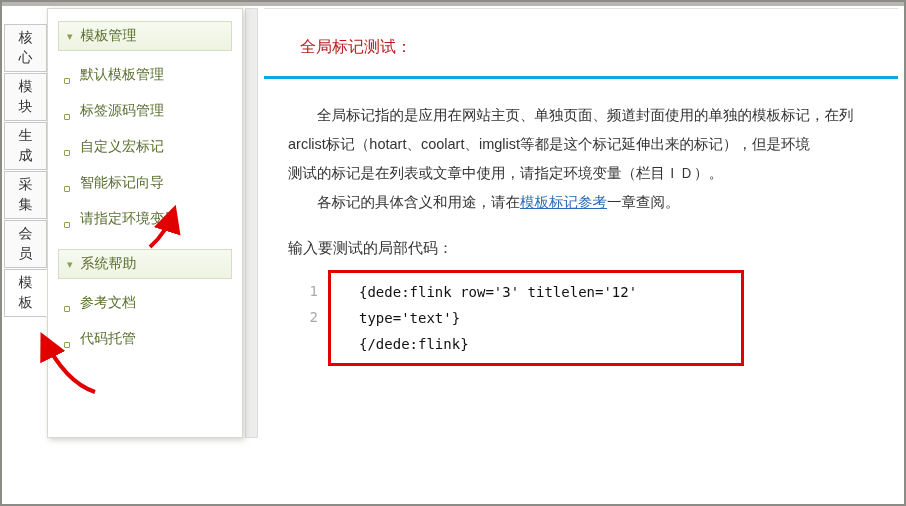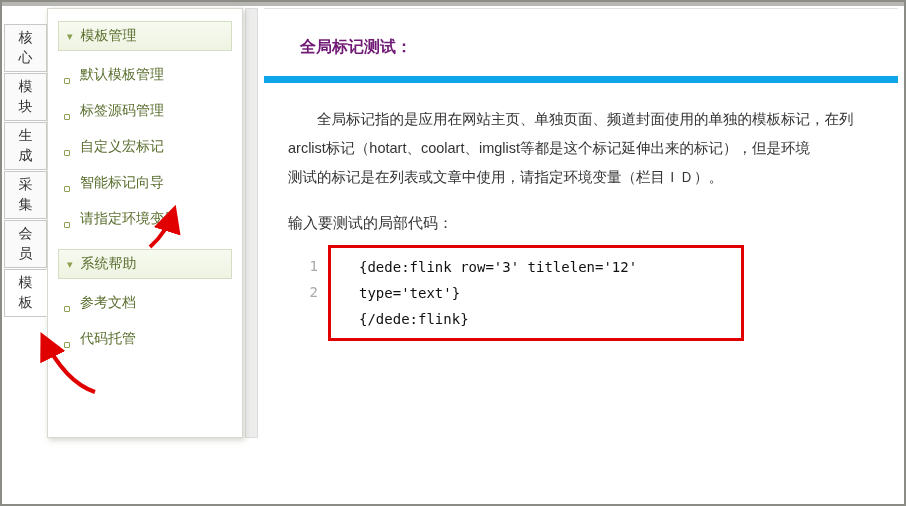--- a/index.html
+++ b/index.html
@@ -17,21 +17,21 @@
     .side-header .chev { margin-right: 8px; font-size: 11px; color: #8aa050; }
     
     .side-list { margin: 6px 10px; }
     .side-item { display: flex; align-items: flex-end; padding: 9px 6px; font-size: 14px; color: #5a6e2e; cursor: pointer; }
     .bullet { width: 6px; height: 6px; border: 1px solid #8aa050; background: #fff; margin-right: 10px; border-radius: 1px; }
     
     .scrollbar { position: absolute; top: 6px; left: 243px; width: 13px; height: 430px; background: #ededed; border: 1px solid #dcdcdc; }
     
     .content { position: absolute; top: 6px; left: 262px; right: 6px; bottom: 6px; border-top: 1px solid #e1e1dd; padding-top: 20px; }
     
-    .page-title { color: #701a75; font-size: 16px; font-weight: bold; padding: 8px 12px 18px 36px; border-bottom: 7px solid #0ea5e9; }
+    .page-title { color: #b91c1c; font-size: 16px; font-weight: normal; padding: 8px 12px 18px 36px; border-bottom: 3px solid #0ea5e9; }
     
     .desc { padding: 22px 24px 10px 24px; font-size: 14.5px; color: #333; line-height: 2; }
     .desc a { color: #2b6ab7; text-decoration: underline; }
     .indent { text-indent: 2em; }
     
     .code-label { padding: 12px 24px 8px 24px; font-size: 15px; color: #333; }
     
     .code-area { margin: 4px 24px; display: flex; }
     .gutter { width: 40px; text-align: right; padding-right: 10px; color: #a9a9a8; font-family: Consolas, monospace; font-size: 14px; line-height: 26px; padding-top: 8px; }
     .code-box { flex: none; width: 416px; border: 3px solid #e10000; padding: 6px 28px; font-family: "SimSun", Consolas, monospace; font-size: 14px; color: #111; line-height: 26px; }
@@ -98,20 +98,21 @@
 </div>
 
 <div class="scrollbar"></div>
 
 <div class="content">
   <div class="page-title">全局标记测试：</div>
   <div class="desc">
     <div class="indent">全局标记指的是应用在网站主页、单独页面、频道封面使用的单独的模板标记，在列</div>
     <div>arclist标记（hotart、coolart、imglist等都是这个标记延伸出来的标记），但是环境</div>
     <div>测试的标记是在列表或文章中使用，请指定环境变量（栏目ＩＤ）。</div>
+    <div class="indent"><span>各标记的具体含义和用途，请在</span><a href="#">模板标记参考</a><span>一章查阅。</span></div>
   </div>
   <div class="code-label">输入要测试的局部代码：</div>
   <div class="code-area">
     <div class="gutter">
       <div>1</div>
       <div>2</div>
     </div>
     <div class="code-box">
       <div>{dede:flink  row='3' titlelen='12' type='text'}</div>
       <div>{/dede:flink}</div>

